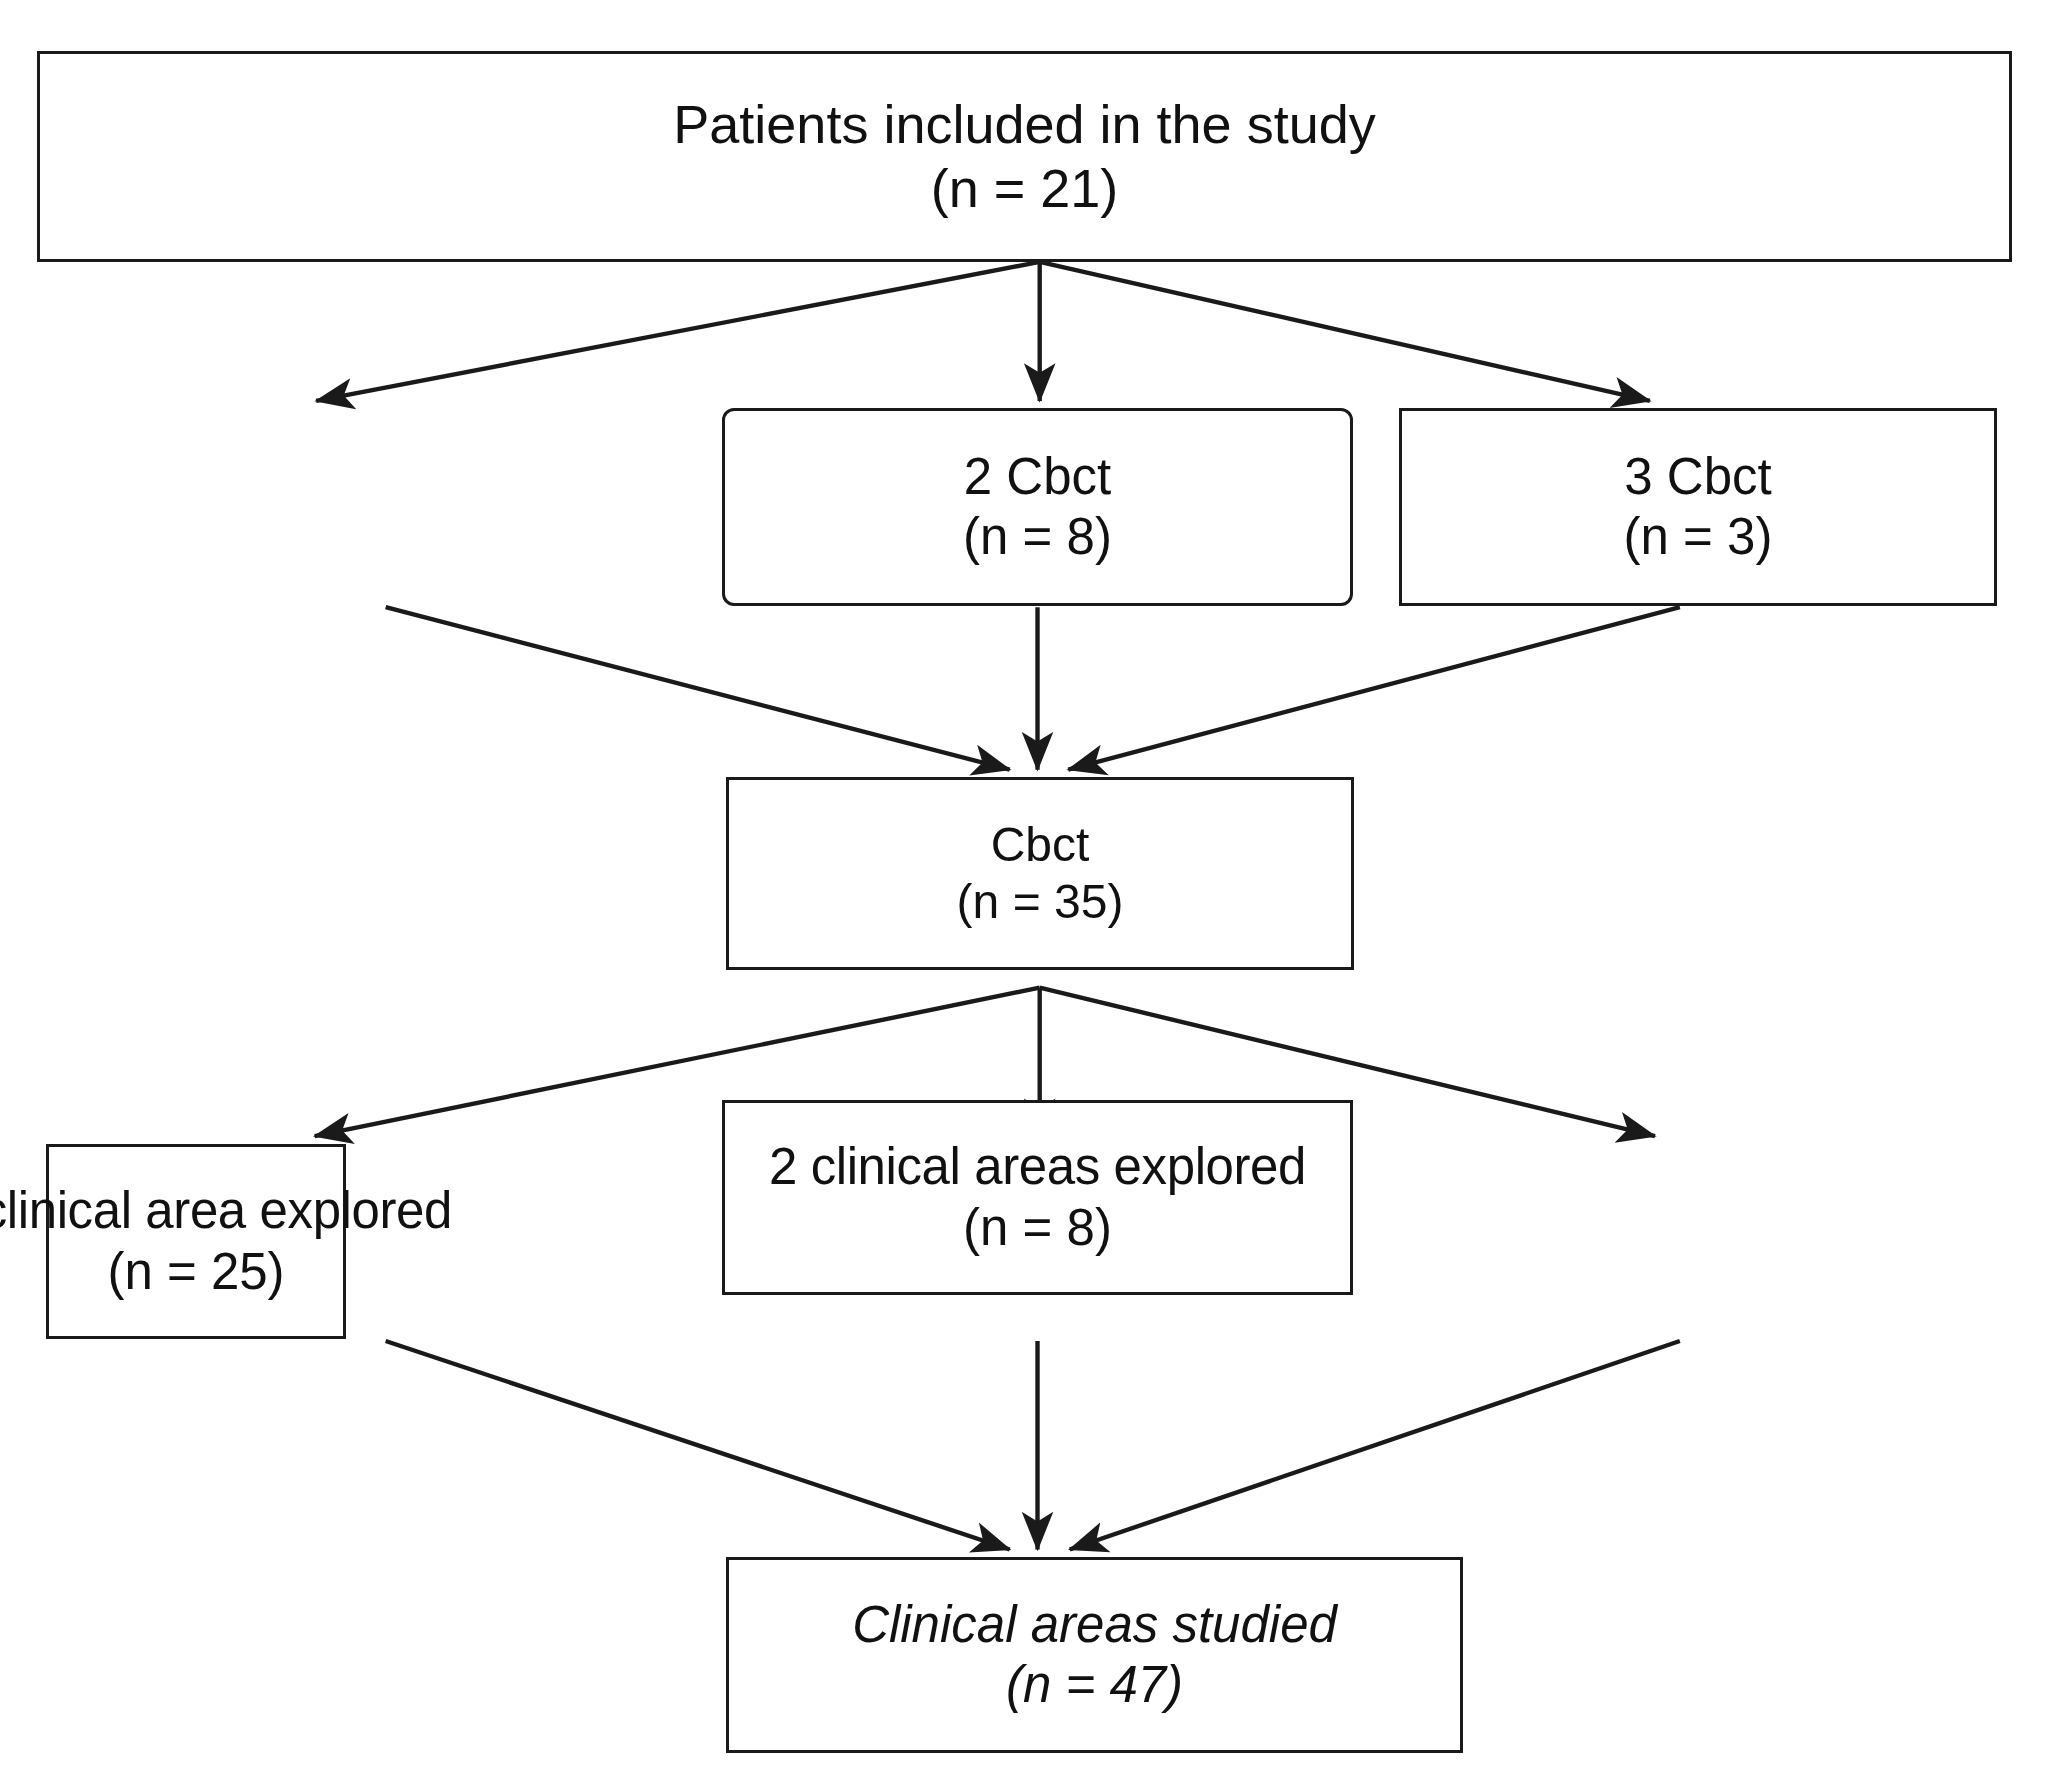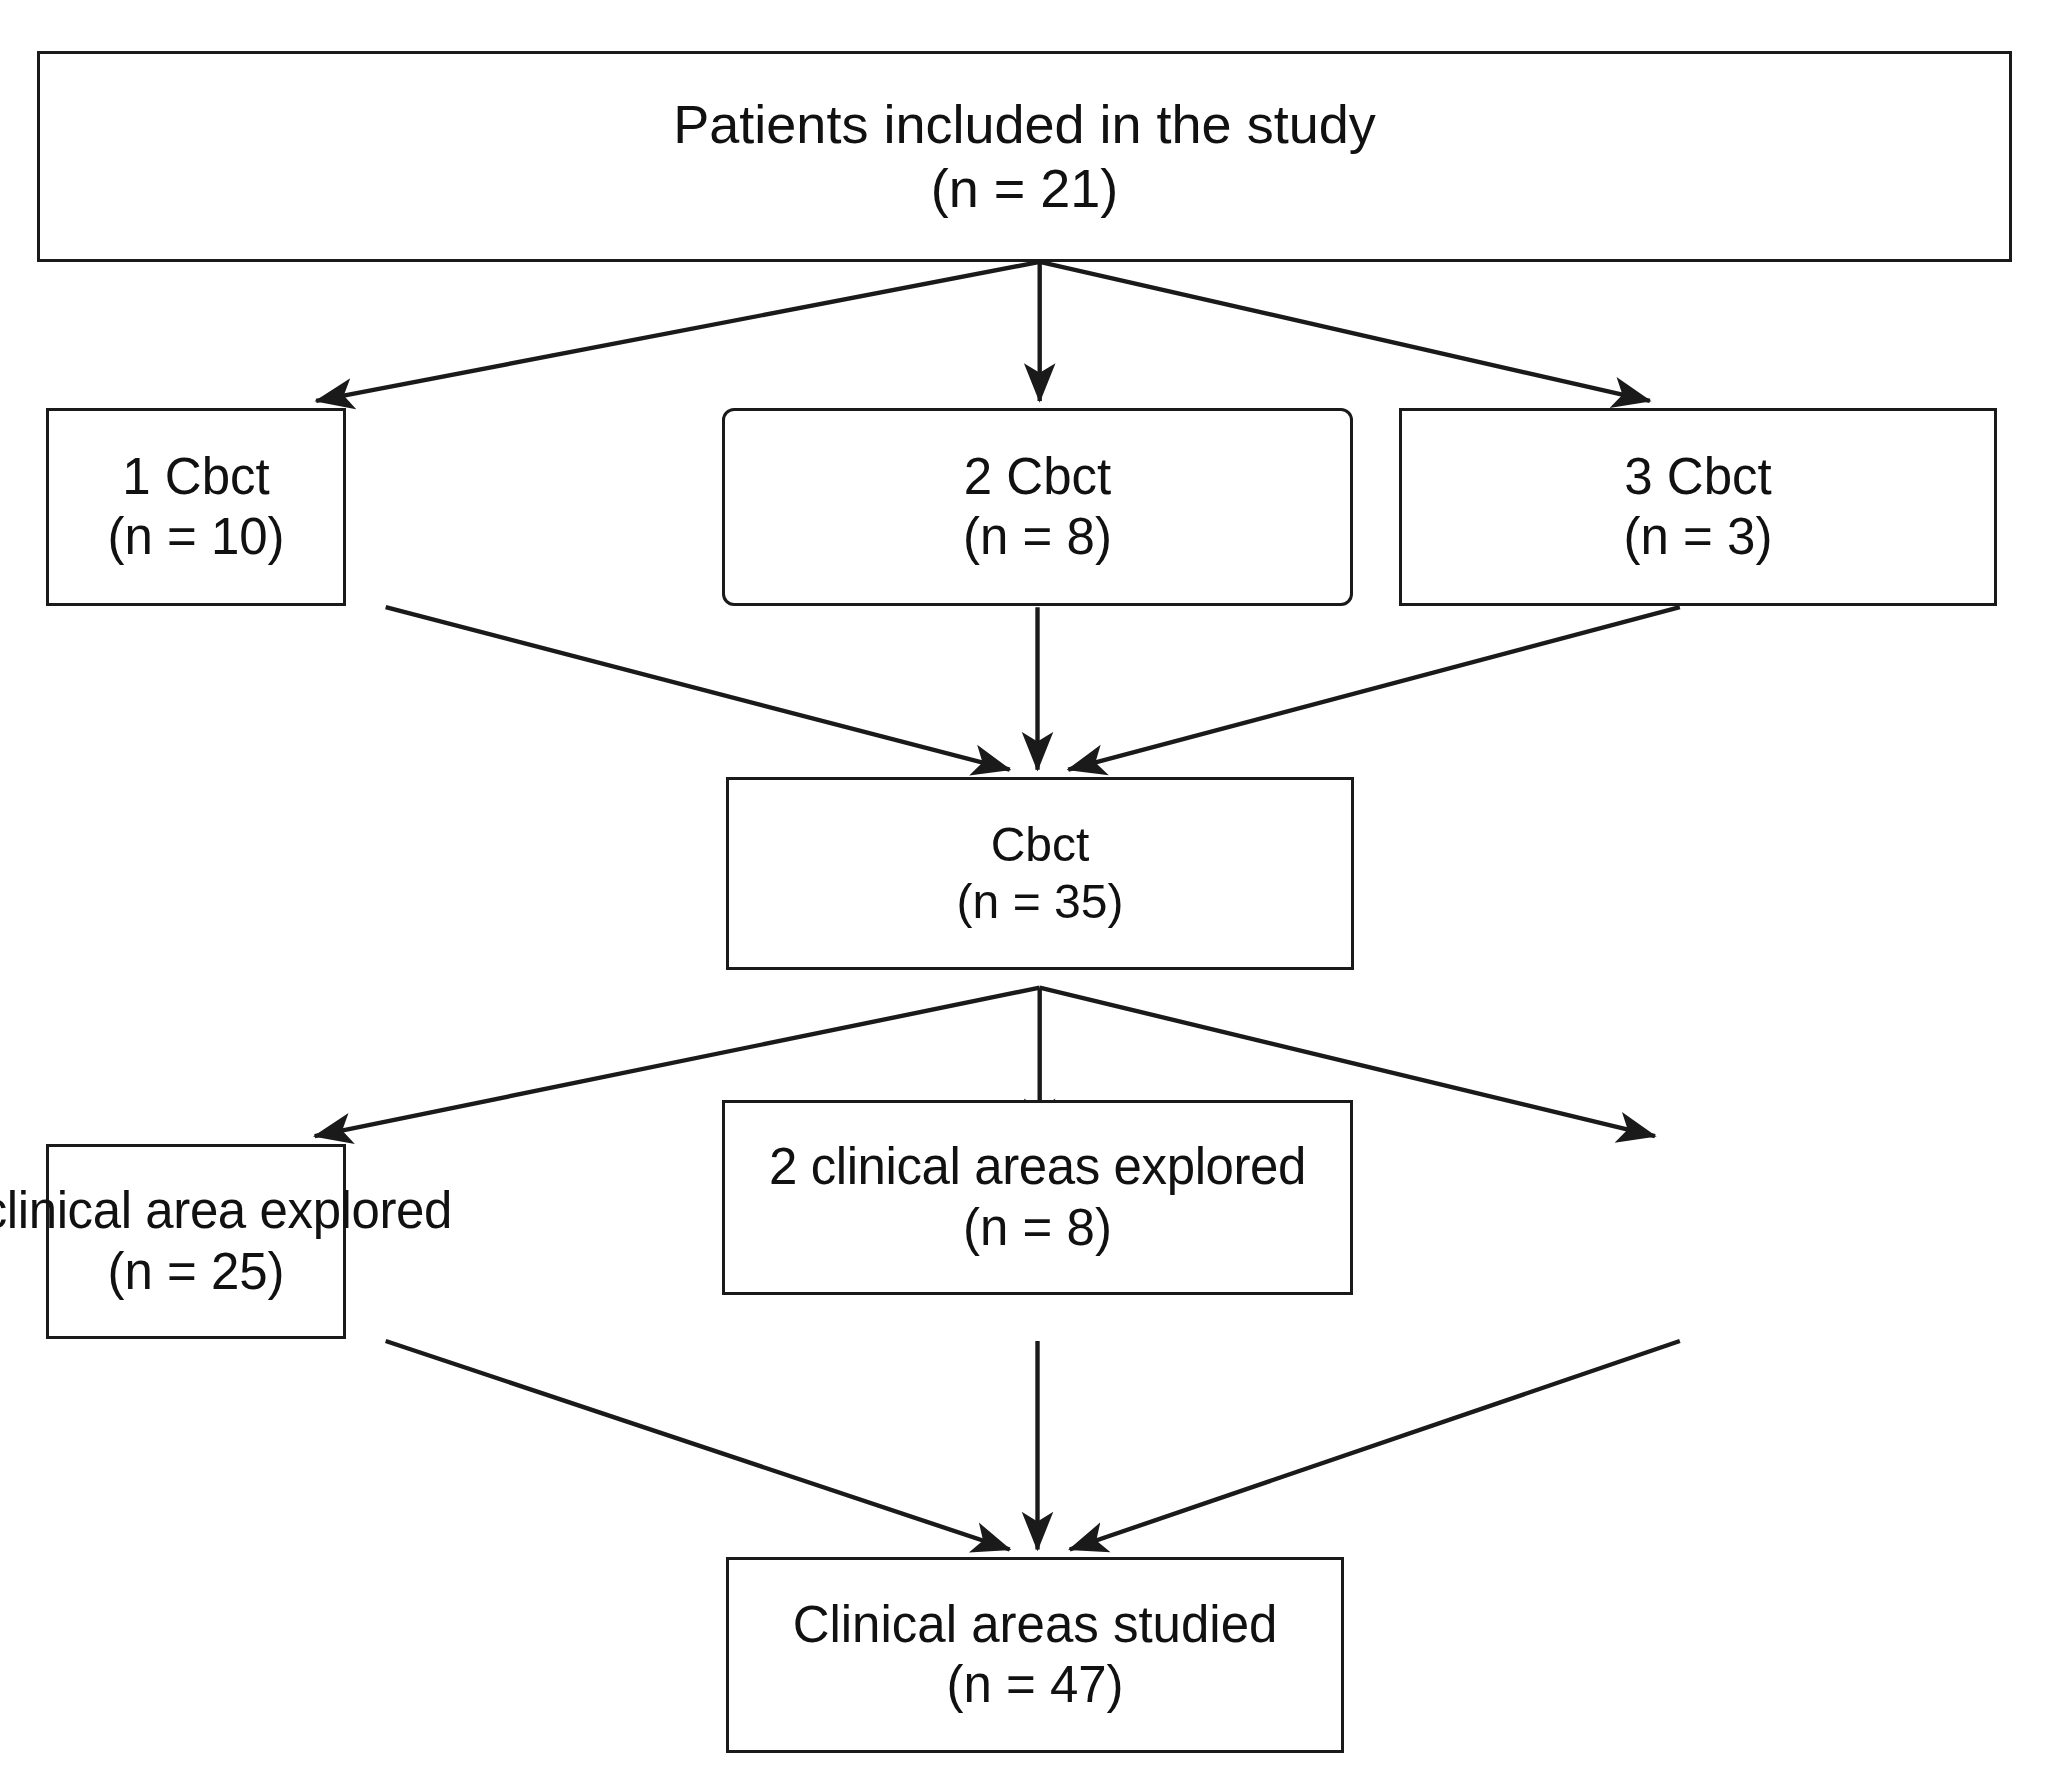--- a/index.html
+++ b/index.html
@@ -45,21 +45,21 @@
   }
   
   #node-root        { left: 37px;   top: 51px;   width: 1975px; height: 211px; font-size: 54px; }
   #node-cbct1       { left: 46px;   top: 408px;  width: 300px;  height: 198px; font-size: 51px; }
   #node-cbct2       { left: 722px;  top: 408px;  width: 631px;  height: 198px; font-size: 51px; border-radius: 12px; }
   #node-cbct3       { left: 1399px; top: 408px;  width: 598px;  height: 198px; font-size: 51px; }
   #node-cbct-total  { left: 726px;  top: 777px; width: 628px;  height: 193px; font-size: 48px; }
   #node-area1       { left: 46px;   top: 1144px; width: 300px;  height: 195px; font-size: 51px; }
   #node-area2       { left: 722px;  top: 1100px; width: 631px;  height: 195px; font-size: 51px; }
   #node-area3       { left: 1399px; top: 1144px; width: 625px;  height: 195px; font-size: 51px; }
-  #node-areas-total { left: 726px;  top: 1557px; width: 618px;  height: 196px; font-size: 51px; }
+  #node-areas-total { left: 726px;  top: 1557px; width: 737px;  height: 196px; font-size: 51px; font-style: italic; }
 
   
   #node-area1 .line1,
   #node-area2 .line1,
   #node-area3 .line1 { letter-spacing: -0.4px; }
 </style>
 </head>
 <body>
 
 <div id="canvas">
@@ -89,24 +89,20 @@
       <line x1="1418" y1="1833" x2="1418" y2="2118" marker-end="url(#ah)"></line>
       <line x1="2296" y1="1833" x2="1462" y2="2118" marker-end="url(#ah)"></line>
     </g>
   </svg>
 
   <div class="node" id="node-root">
     <span class="line1">Patients included in the study</span>
     <span class="line2">(n = 21)</span>
   </div>
 
-  <div class="node" id="node-cbct1">
-    <span class="line1">1 Cbct</span>
-    <span class="line2">(n = 10)</span>
-  </div>
 
   <div class="node" id="node-cbct2">
     <span class="line1">2 Cbct</span>
     <span class="line2">(n = 8)</span>
   </div>
 
   <div class="node" id="node-cbct3">
     <span class="line1">3 Cbct</span>
     <span class="line2">(n = 3)</span>
   </div>

